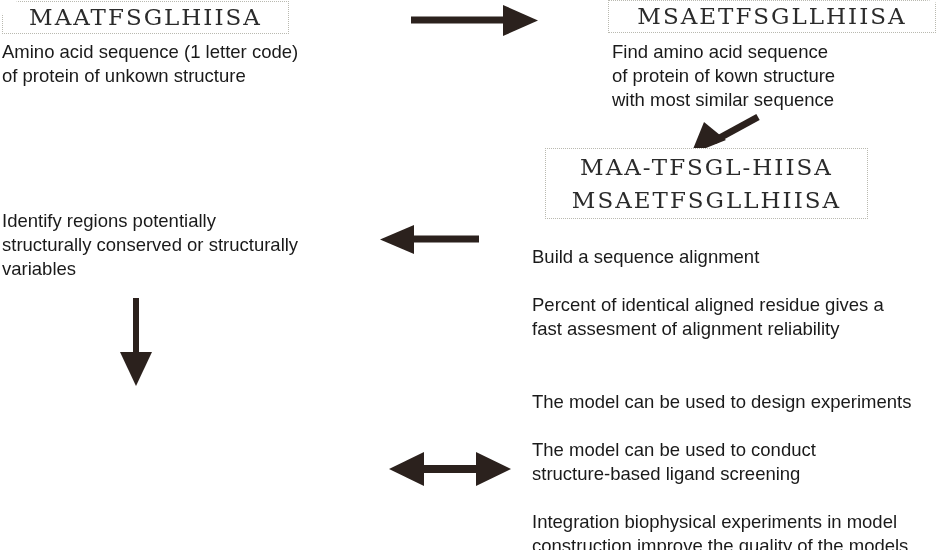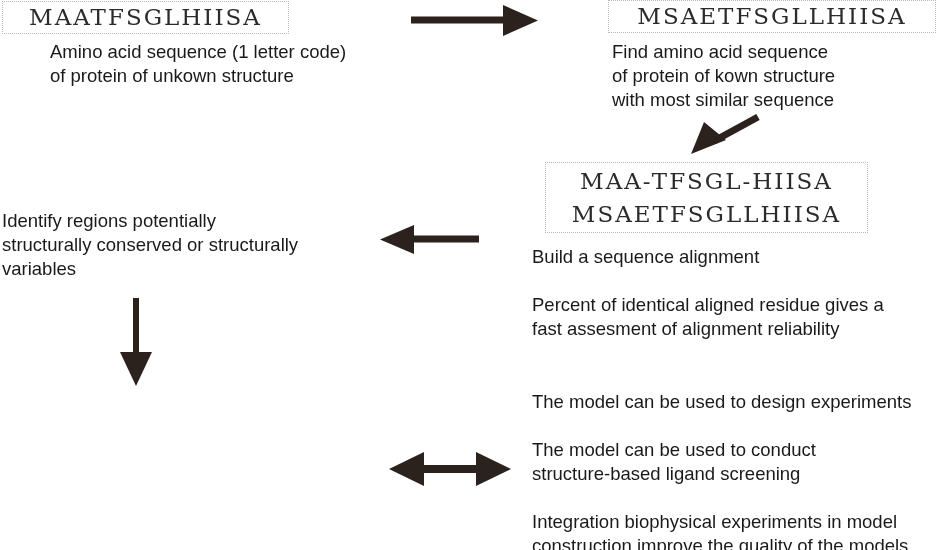--- a/index.html
+++ b/index.html
@@ -10,20 +10,21 @@
   body {
     font-family: "Liberation Sans", sans-serif;
     color: #1a1a1a;
   }
   #canvas {
     position: relative;
     width: 950px;
     height: 550px;
     background: #ffffff;
     overflow: hidden;
+    border-radius: 25px;
   }
 
   
   .seq-box {
     position: absolute;
     border: 1px dotted #b9b9b0;
     box-sizing: border-box;
     background: #ffffff;
     display: flex;
     flex-direction: column;
@@ -34,33 +35,33 @@
     font-size: 23px;
     letter-spacing: 2.0px;
     color: #2b2b2b;
     white-space: pre;
     text-align: center;
     line-height: 1.42;
   }
 
   #box-unknown-seq   { left: 2px;   top: 1px;   width: 287px; height: 33px; }
   #box-known-seq     { left: 608px; top: 0px;   width: 328px; height: 33px; }
-  #box-alignment     { left: 545px; top: 162px; width: 323px; height: 71px; }
+  #box-alignment     { left: 545px; top: 148px; width: 323px; height: 71px; }
 
   
   .para {
     position: absolute;
     font-family: "Liberation Sans", sans-serif;
     font-size: 18.5px;
     line-height: 24px;
     color: #1a1a1a;
     white-space: pre-line;
   }
 
-  #p-unknown-caption   { left: 2px;   top: 40px;  width: 360px; margin-left: 48px; }
+  #p-unknown-caption   { left: 2px;   top: 40px;  width: 360px; }
   #p-find-known        { left: 612px; top: 40px;  width: 340px; }
   #p-identify-regions  { left: 2px;   top: 209px; width: 360px; }
   #p-build-alignment   { left: 532px; top: 245px; width: 420px; }
   #p-percent-identical { left: 532px; top: 293px; width: 420px; }
   #p-build-coords      { left: 2px;   top: 418px; width: 360px; }
   #p-design-exp        { left: 532px; top: 390px; width: 424px; }
   #p-ligand-screen     { left: 532px; top: 438px; width: 424px; }
   #p-integration       { left: 532px; top: 510px; width: 424px; }
 
   

